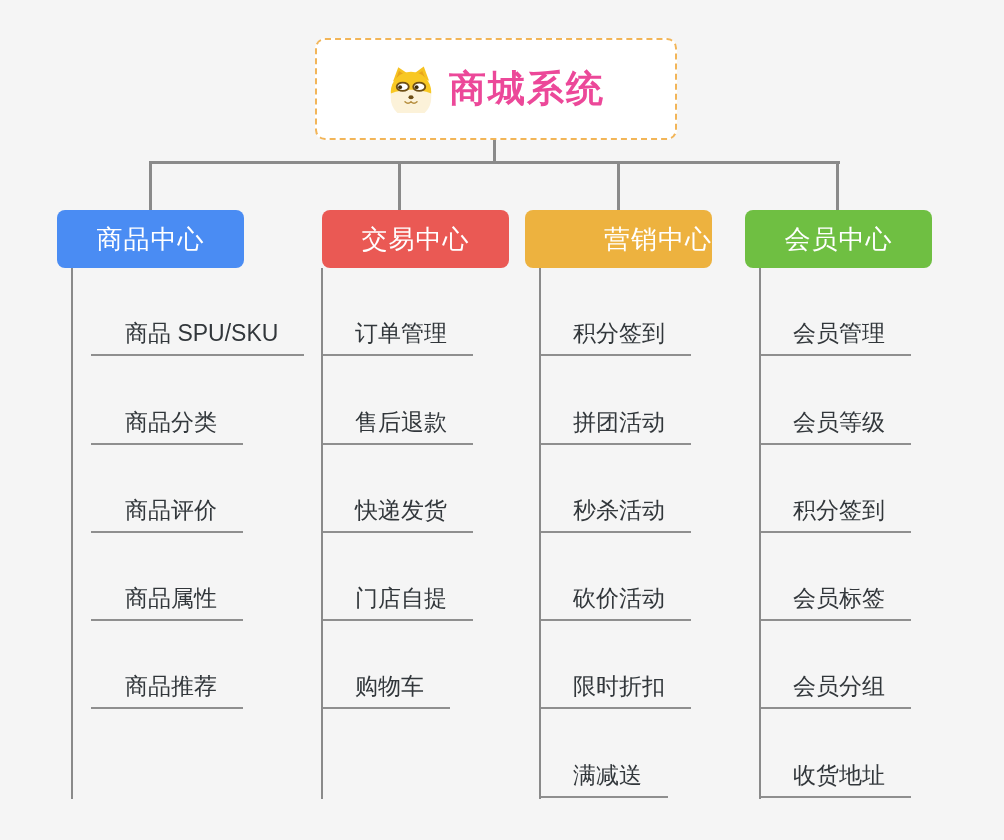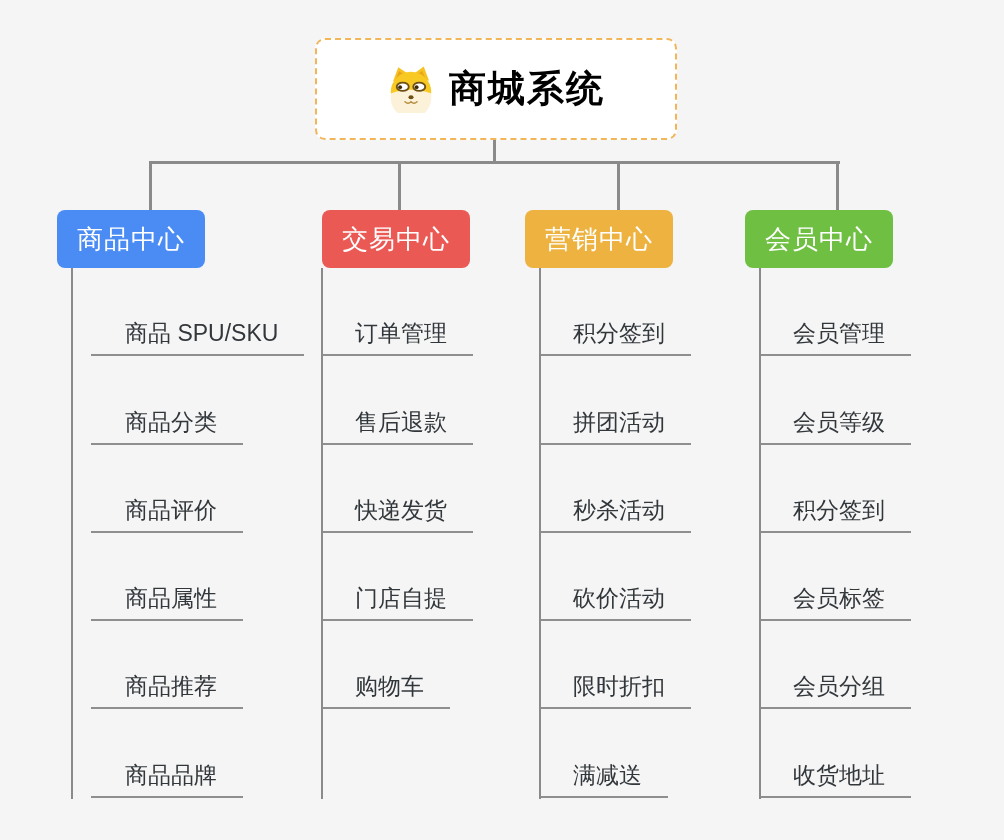--- a/index.html
+++ b/index.html
@@ -14,26 +14,26 @@
   .root-node{
     position:absolute;left:315px;top:38px;width:362px;height:102px;
     background:#ffffff;border:2px dashed #F2B558;border-radius:10px;
     box-sizing:border-box;display:flex;align-items:center;justify-content:center;gap:14px;
     cursor:pointer;
   }
   .root-label{font-size:37px;font-weight:700;letter-spacing:2px;color:#F0A73C;}
   .root-icon{width:48px;height:48px;display:inline-flex;}
 
   .branch{
-    position:absolute;top:210px;height:58px;width:148px;border-radius:8px;
+    position:absolute;top:210px;height:58px;width:187px;border-radius:8px;
     color:#ffffff;font-size:26px;letter-spacing:1px;
     display:flex;align-items:center;justify-content:center;cursor:pointer;
   }
   .branch-0{left:57px;}  .branch-1{left:322px;}
-  .branch-2{left:525px;} .branch-3{left:745px;}
+  .branch-2{left:525px;justify-content:flex-end;} .branch-3{left:745px;}
 
   .column{position:absolute;top:268px;width:250px;}
   .col-0{left:71px;padding-left:20px;} .col-1{left:321px;} .col-2{left:539px;} .col-3{left:759px;}
   .vline{position:absolute;left:0;top:0;width:2px;height:531px;background:var(--connector,#8A8A8A);}
   .child-row{height:88.3px;display:flex;align-items:flex-end;}
   .child-label{
     display:inline-block;padding:0 26px 5px 34px;
     border-bottom:2px solid var(--underline,#8F8F8F);
     font-size:23px;color:#32373B;white-space:nowrap;cursor:pointer;
   }
@@ -66,21 +66,21 @@
         <circle cx="32" cy="36" r="27" fill="#F8C823"></circle>
         <path d="M5 38 Q32 28 59 38 L59 44 A27 27 0 0 1 5 44 Z" fill="#FCF2D9"></path>
         <ellipse cx="21" cy="29" rx="8" ry="5.5" fill="#FFFFFF" stroke="#6E4F16" stroke-width="2.5"></ellipse>
         <ellipse cx="43" cy="29" rx="8" ry="5.5" fill="#FFFFFF" stroke="#6E4F16" stroke-width="2.5"></ellipse>
         <circle cx="17.5" cy="29.5" r="2.6" fill="#3E2B06"></circle>
         <circle cx="39.5" cy="29.5" r="2.6" fill="#3E2B06"></circle>
         <ellipse cx="32" cy="43" rx="3.4" ry="2.8" fill="#6E4F16"></ellipse>
         <path d="M24 49 Q28 53 32 49 Q36 53 40 49" fill="none" stroke="#B58D3D" stroke-width="2" stroke-linecap="round"></path>
       </svg>
     </span>
-    <span class="root-label" style="color: #000000;">商城系统</span>
+    <span class="root-label" style="color: #ec4899;">商城系统</span>
   </div>
 
   <div class="branch branch-0" style="background-color: rgb(74, 140, 243);">
       <span>商品中心</span>
     </div>
   <div class="branch branch-1" style="background-color: rgb(234, 89, 84);">
       <span>交易中心</span>
     </div>
   <div class="branch branch-2" style="background-color: rgb(237, 178, 63);">
       <span>营销中心</span>
@@ -98,23 +98,20 @@
         <span class="child-label">商品分类</span>
       </div>
     <div class="child-row">
         <span class="child-label">商品评价</span>
       </div>
     <div class="child-row">
         <span class="child-label">商品属性</span>
       </div>
     <div class="child-row">
         <span class="child-label">商品推荐</span>
-      </div>
-    <div class="child-row">
-        <span class="child-label">商品品牌</span>
       </div>
   </div>
 
   <div class="column col-1">
     <div class="vline"></div>
     <div class="child-row">
         <span class="child-label">订单管理</span>
       </div>
     <div class="child-row">
         <span class="child-label">售后退款</span>

